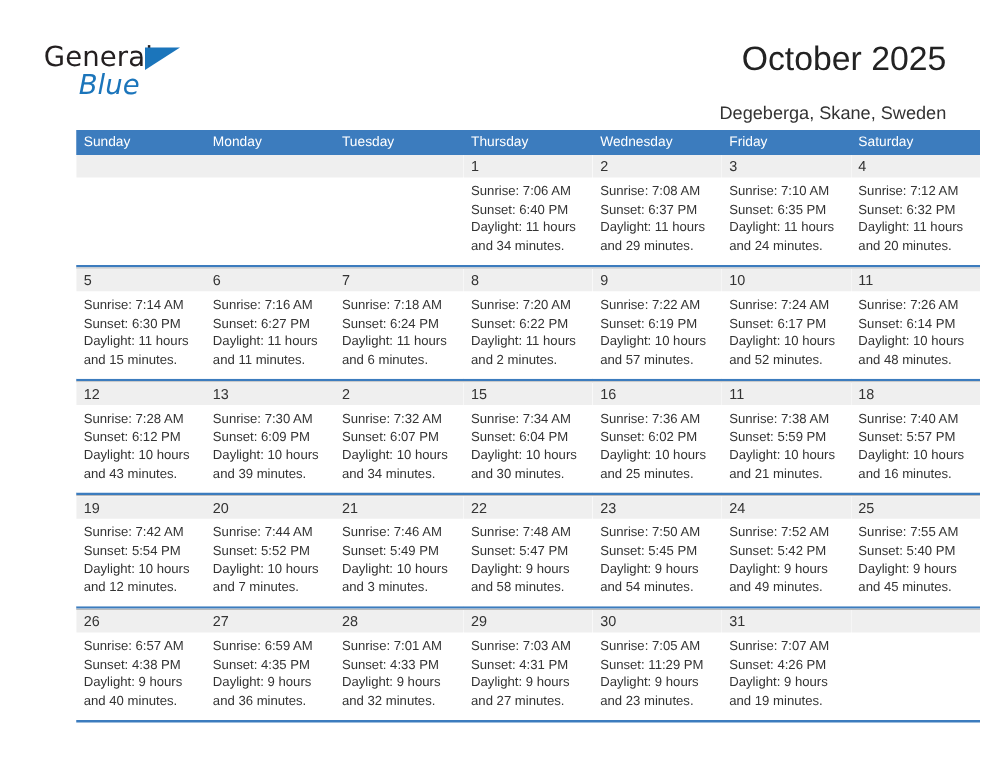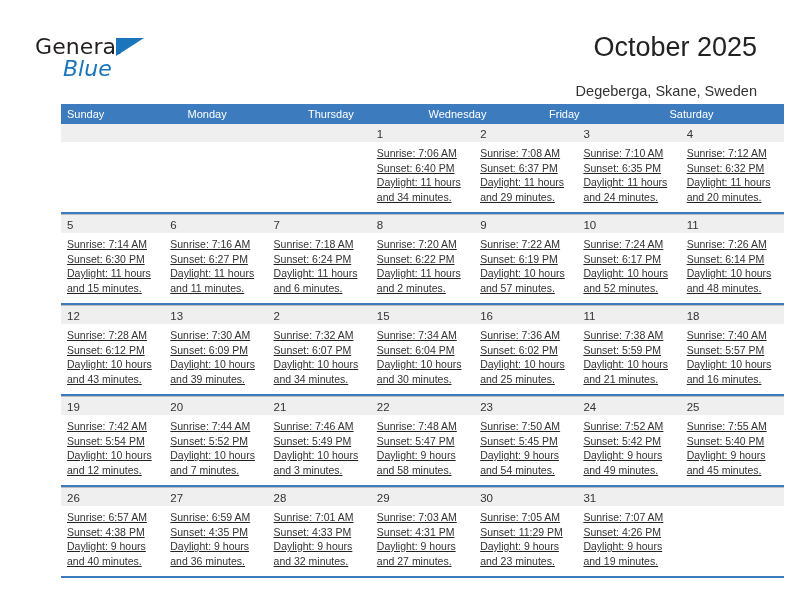--- a/index.html
+++ b/index.html
@@ -136,21 +136,20 @@
     background: #efefef;
   }
   .day-number {
     font-size: 11.5px;
     line-height: 18px;
     color: #333333;
   }
   .day-body {
     padding: 4px 6px 0 6px;
     box-sizing: border-box;
-    text-decoration: underline;
   }
   .day-line {
     font-size: 10.5px;
     line-height: 14.5px;
     color: #333333;
     white-space: nowrap;
   }
 </style>
 </head>
 <body>
@@ -169,20 +168,21 @@
       <div class="cal-title">October 2025</div>
       <div class="cal-subtitle">Degeberga, Skane, Sweden</div>
     </div>
 
   </div>
 
   <div class="calendar">
     <div class="weekday-row" id="weekday-row">
         <div class="weekday">Sunday</div>
         <div class="weekday">Monday</div>
+        <div class="weekday">Tuesday</div>
         <div class="weekday">Thursday</div>
         <div class="weekday">Wednesday</div>
         <div class="weekday">Friday</div>
         <div class="weekday">Saturday</div>
       </div>
     <div id="weeks-container">
         <div class="week">
           <div class="day-cell empty">
             <div class="day-number-band"><span class="day-number"></span></div>
             <div class="day-body">

